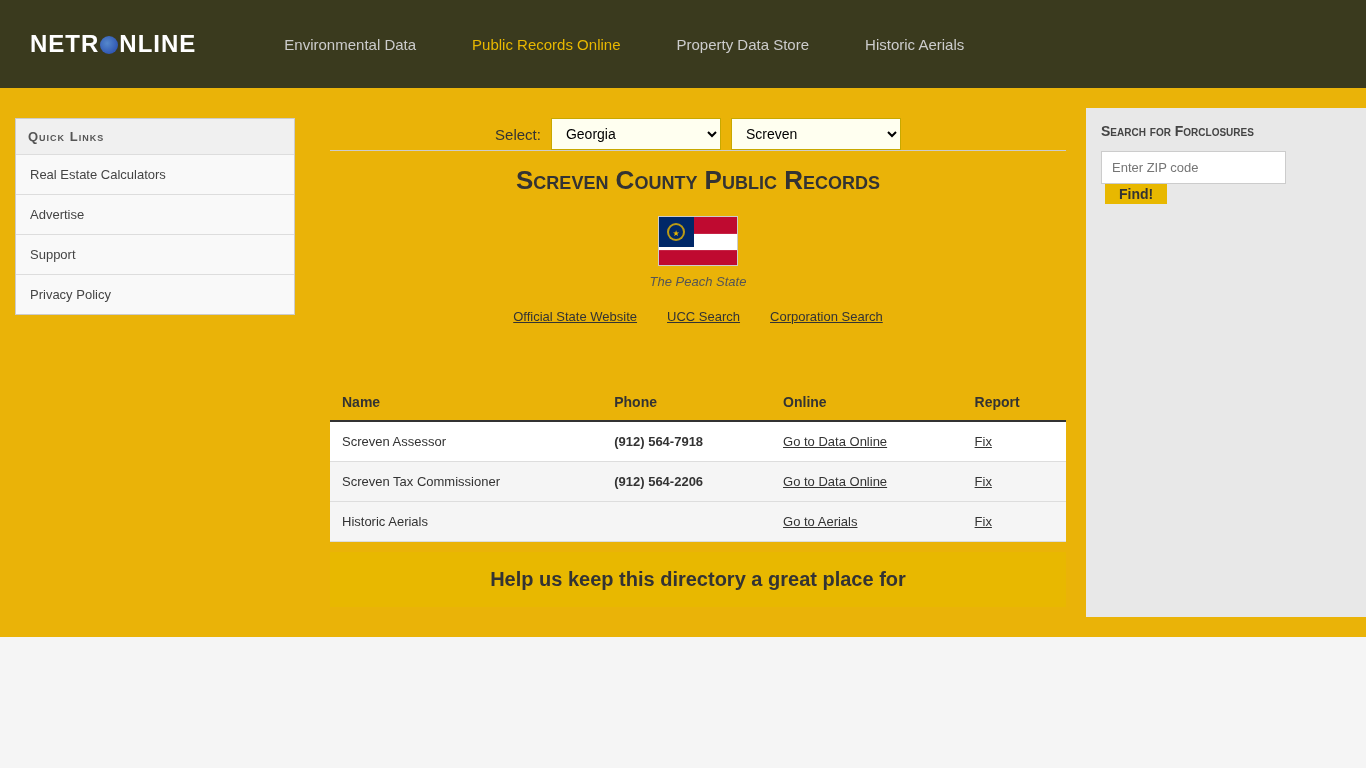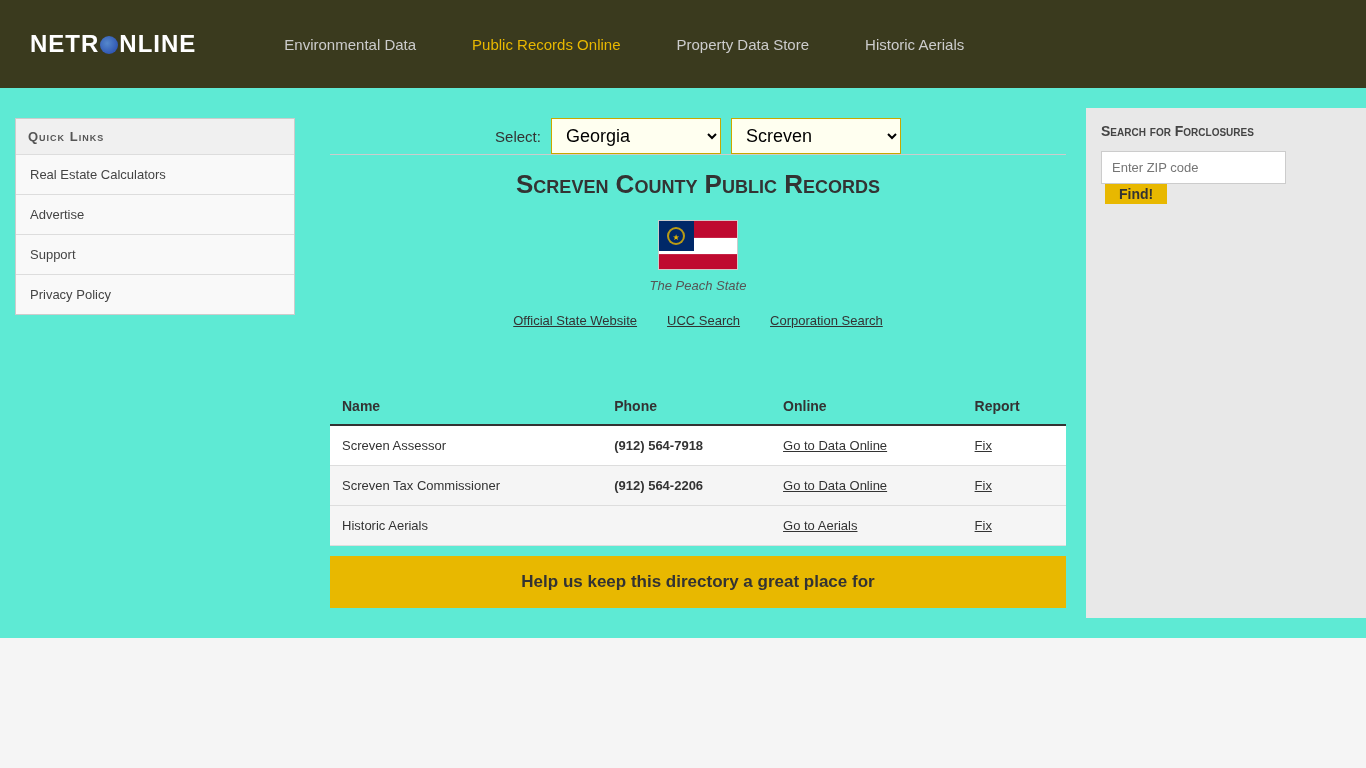--- a/index.html
+++ b/index.html
@@ -37,21 +37,21 @@
       cursor: pointer;
     }
     .nav-item.active { color: #e8b800; }
 
     
     #content-wrapper {
       display: flex;
       max-width: 1366px;
       margin: 0 auto;
       padding: 20px 0;
-      background: #5eead4;
+      background: #eab308;
     }
 
     
     #sidebar {
       width: 310px;
       min-width: 310px;
       padding: 10px 15px;
     }
     #quick-links-header {
       font-size: 13px;
@@ -92,21 +92,21 @@
       border-bottom: 1px solid #ccc;
     }
     #select-row label {
       font-size: 15px;
       color: #333;
     }
     .county-select {
       background: #fffff0;
       border: 1px solid #c8a800;
       padding: 6px 10px;
-      font-size: 18px;
+      font-size: 14px;
       width: 170px;
       cursor: pointer;
     }
 
     
     #county-content {
       text-align: center;
       padding: 10px 0 20px 0;
     }
     #county-title {
@@ -197,21 +197,21 @@
     }
 
     
     #bottom-banner {
       background: #e8b800;
       padding: 16px;
       text-align: center;
       margin-top: 10px;
     }
     #bottom-banner-text {
-      font-size: 17px;
+      font-size: 20px;
       font-weight: bold;
       color: #333;
     }
 
     
     .flag-container {
       width: 80px;
       height: 50px;
       margin: 0 auto 8px auto;
       border: 1px solid #ccc;

